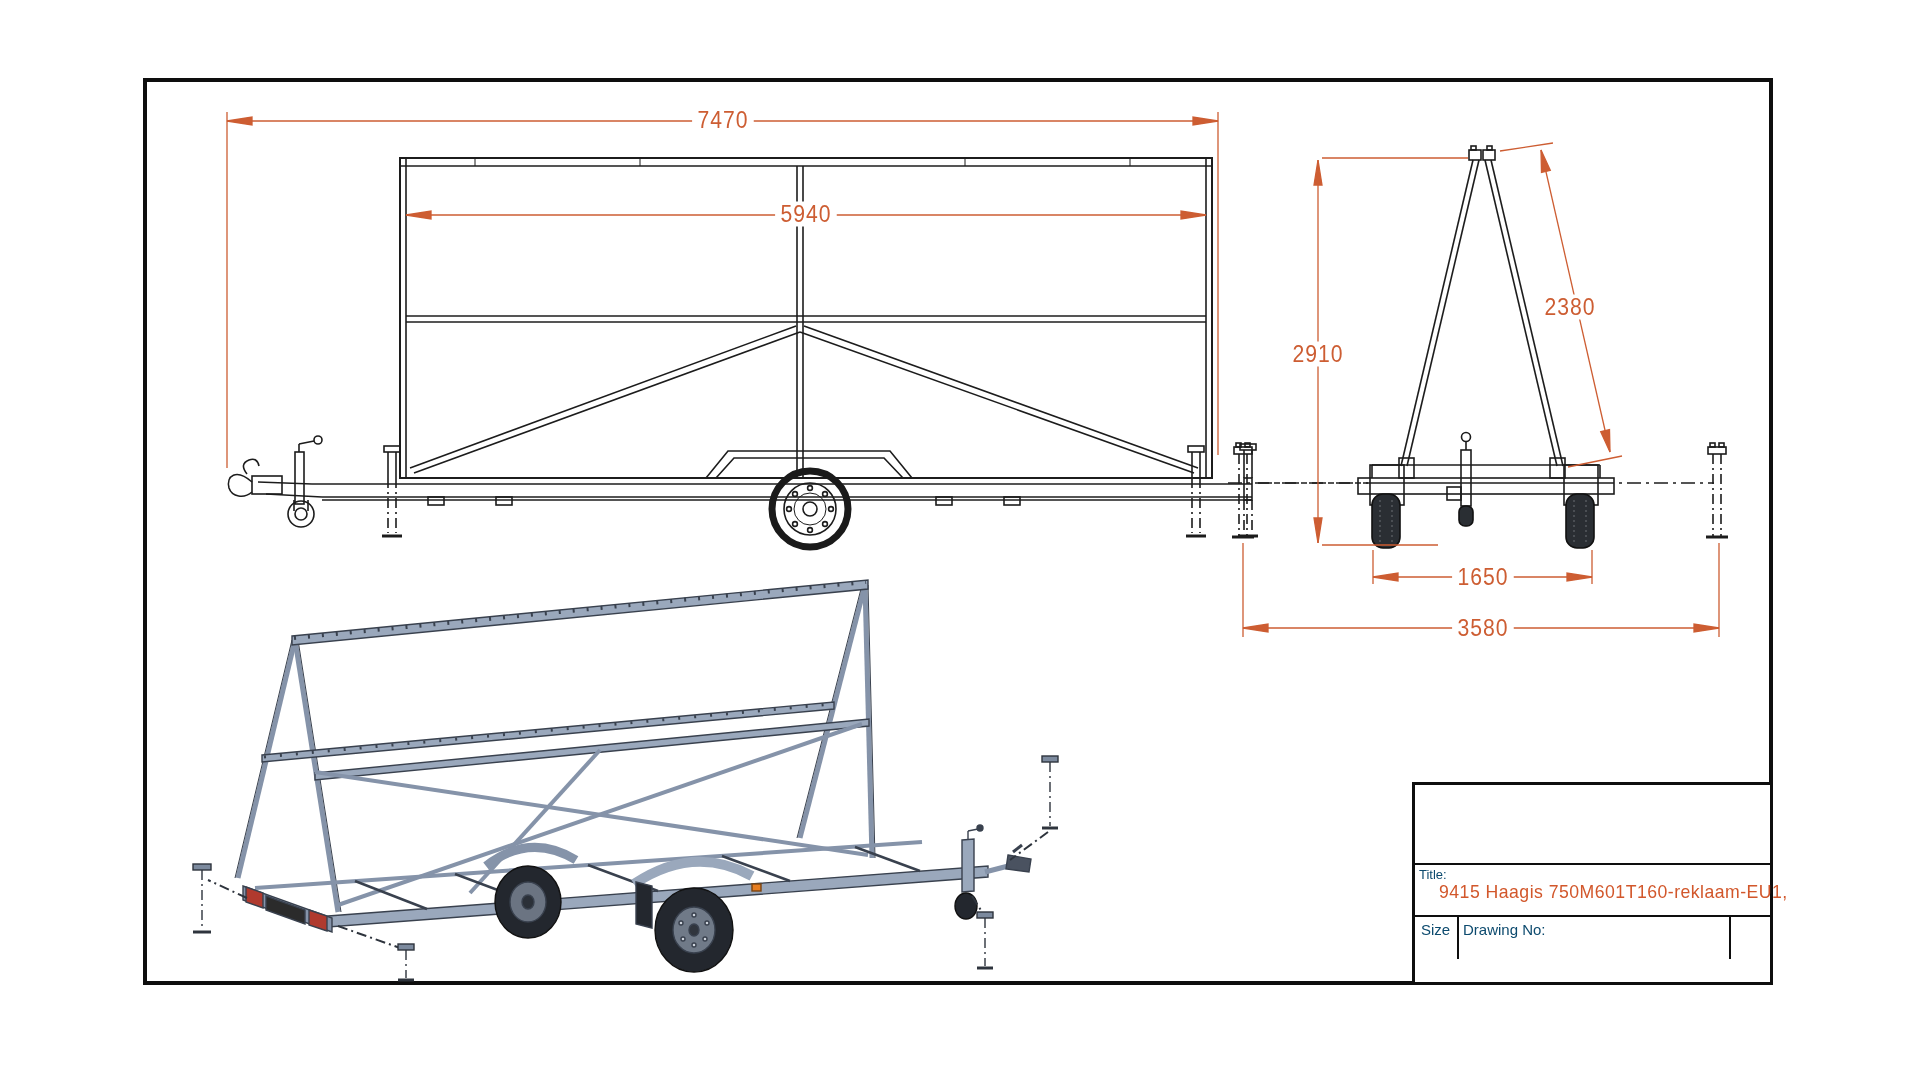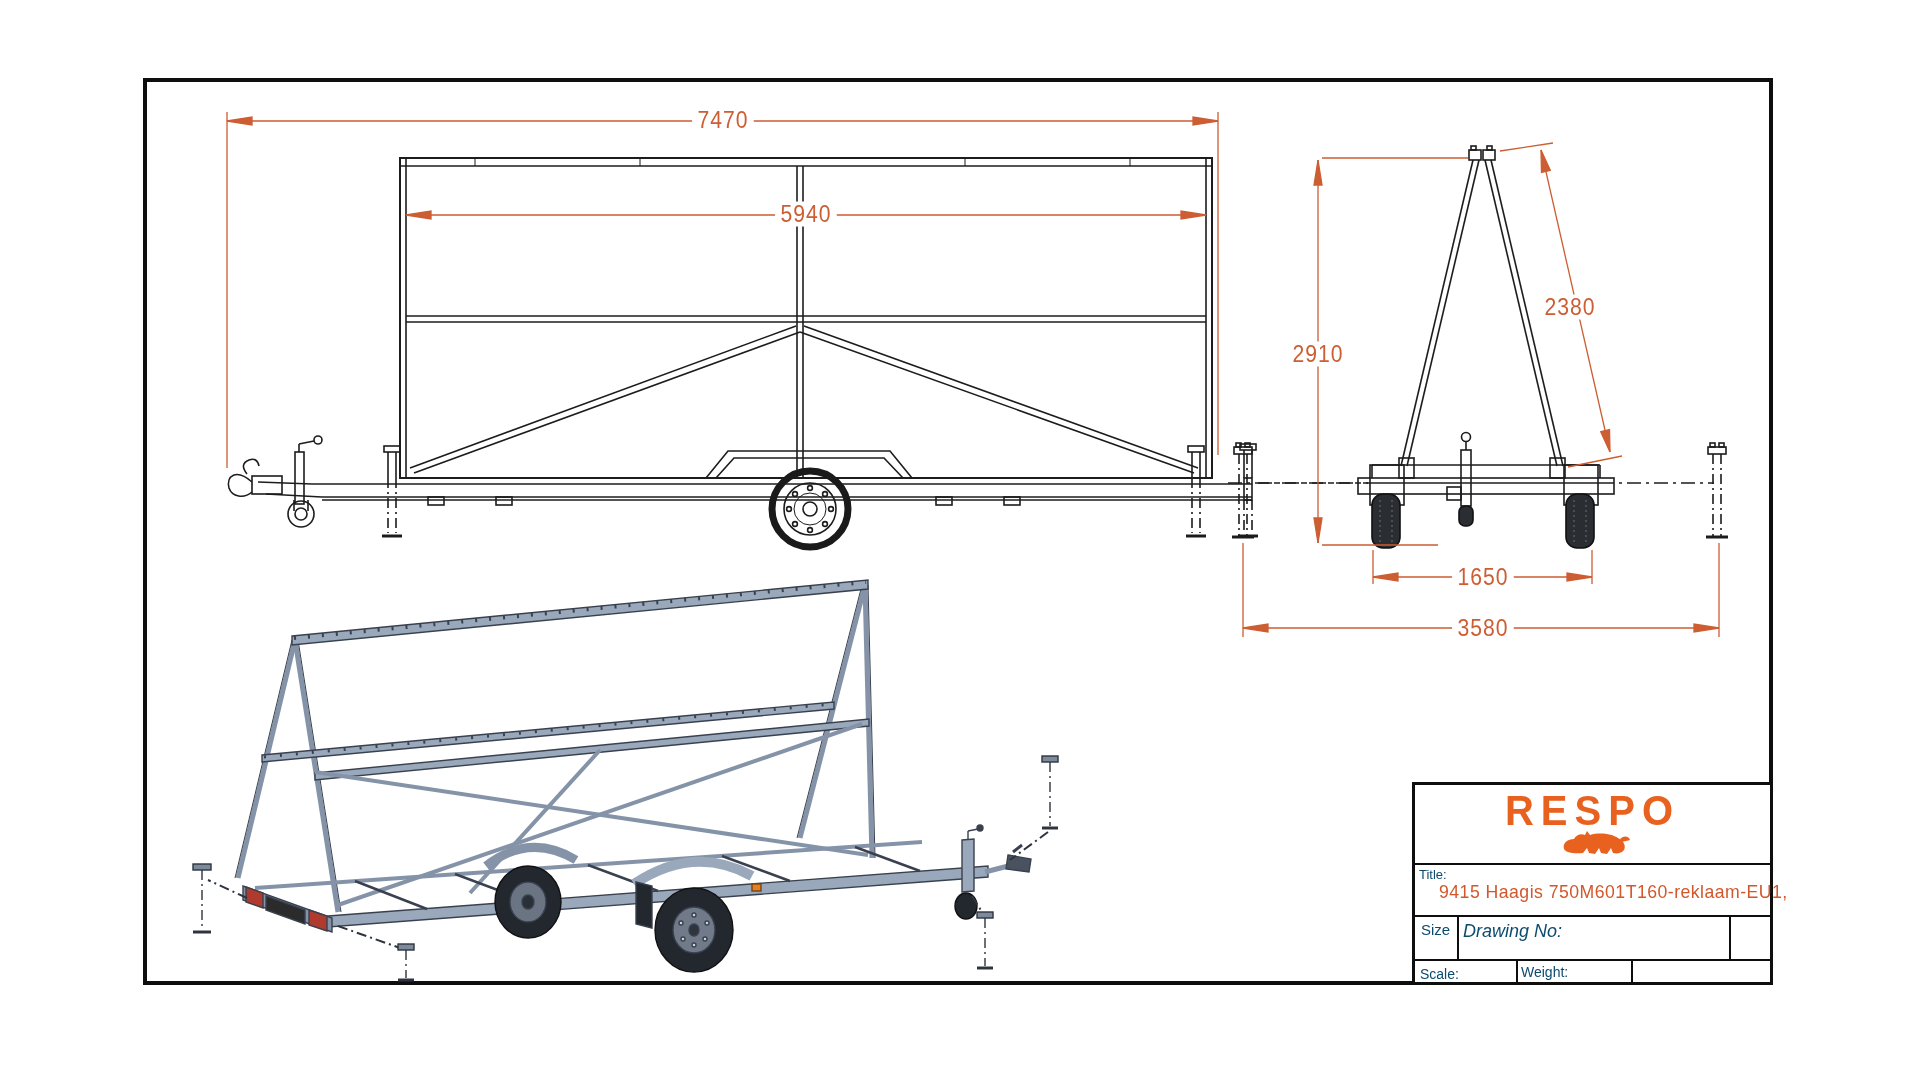--- a/index.html
+++ b/index.html
@@ -21,21 +21,21 @@
        color:#e9611e;transform:scaleY(1.05);}
   .bull{display:block;margin:-4px auto 0 auto;}
   .tb-title{top:78px;height:52px;}
   .tb-size{top:130px;height:44px;}
   .tb-scale{top:174px;height:26px;}
   .lbl{position:absolute;color:#0c4a6e;}
   .lbl-title{left:4px;top:2px;font-size:13px;}
   .title-text{position:absolute;left:24px;top:16px;font-size:19px;color:#d2572b;
        letter-spacing:.5px;white-space:nowrap;transform:scaleX(.93);transform-origin:left;}
   .lbl-size{left:6px;top:4px;font-size:15px;}
-  .lbl-drawing{left:48px;top:4px;font-size:18px;font-style:italic;}
+  .lbl-drawing{left:48px;top:4px;font-size:15px;}
   .lbl-scale{left:5px;top:5px;font-size:14px;}
   .lbl-weight{left:106px;top:3px;font-size:14px;}
   .vline{position:absolute;top:0;width:0;height:100%;border-left:2px solid #0e0e0e;}
 </style>
 </head>
 <body>
 
 <div class="sheet-frame"></div>
 
 <svg class="art" width="1920" height="1080" viewBox="0 0 1920 1080">
@@ -343,38 +343,23 @@
 </svg>
 
 <span class="dim" style="left:723px;top:120px">7470</span>
 <span class="dim" style="left:806px;top:214px">5940</span>
 <span class="dim" style="left:1318px;top:354px">2910</span>
 <span class="dim" style="left:1570px;top:307px">2380</span>
 <span class="dim" style="left:1483px;top:577px">1650</span>
 <span class="dim" style="left:1483px;top:628px">3580</span>
 
 <div class="tblock">
-  <div class="tb-row tb-logo">
-    <div class="brand">RESPO</div>
-    <svg class="bull" width="78" height="26" viewBox="0 0 78 26">
-      <path fill="#e9611e" d="M10,20 C8,14 14,10 20,10 C22,6 27,4 31,6 L33,2 L36,6
-        C46,3 58,5 64,9 C70,12 72,17 70,21 C68,24 63,25 59,24 L57,19 L53,25 L47,24
-        L45,19 L41,25 L35,24 L33,19 L29,24 C21,25 12,24 10,20 Z"></path>
-      <path fill="#e9611e" d="M66,10 C70,6 75,7 76,11 C74,12 70,12 68,13 Z"></path>
-    </svg>
-  </div>
   <div class="tb-row tb-title">
     <span class="lbl lbl-title">Title:</span>
     <span class="title-text">9415 Haagis 750M601T160-reklaam-EU1,</span>
   </div>
   <div class="tb-row tb-size">
     <span class="lbl lbl-size">Size</span>
     <span class="lbl lbl-drawing">Drawing No:</span>
     <div class="vline" style="left:42px"></div>
     <div class="vline" style="left:314px"></div>
   </div>
-  <div class="tb-row tb-scale">
-    <span class="lbl lbl-scale">Scale:</span>
-    <span class="lbl lbl-weight">Weight:</span>
-    <div class="vline" style="left:101px"></div>
-    <div class="vline" style="left:216px"></div>
-  </div>
 </div>
 
 </body></html>

